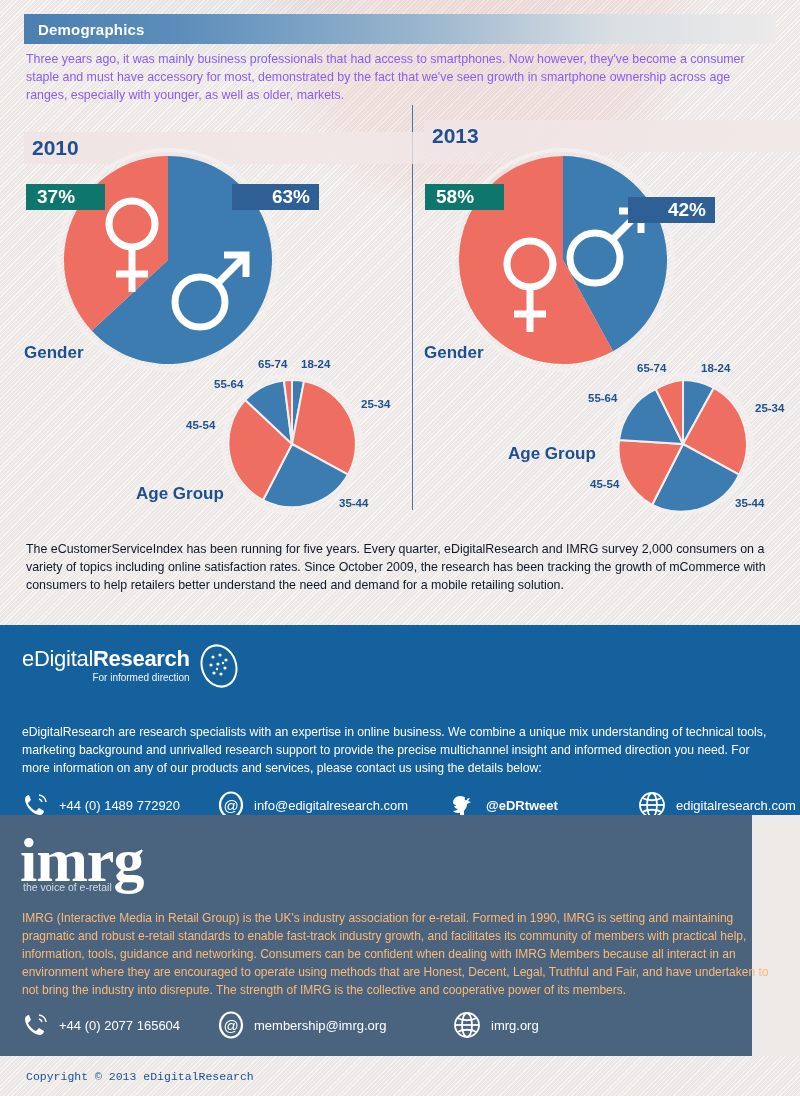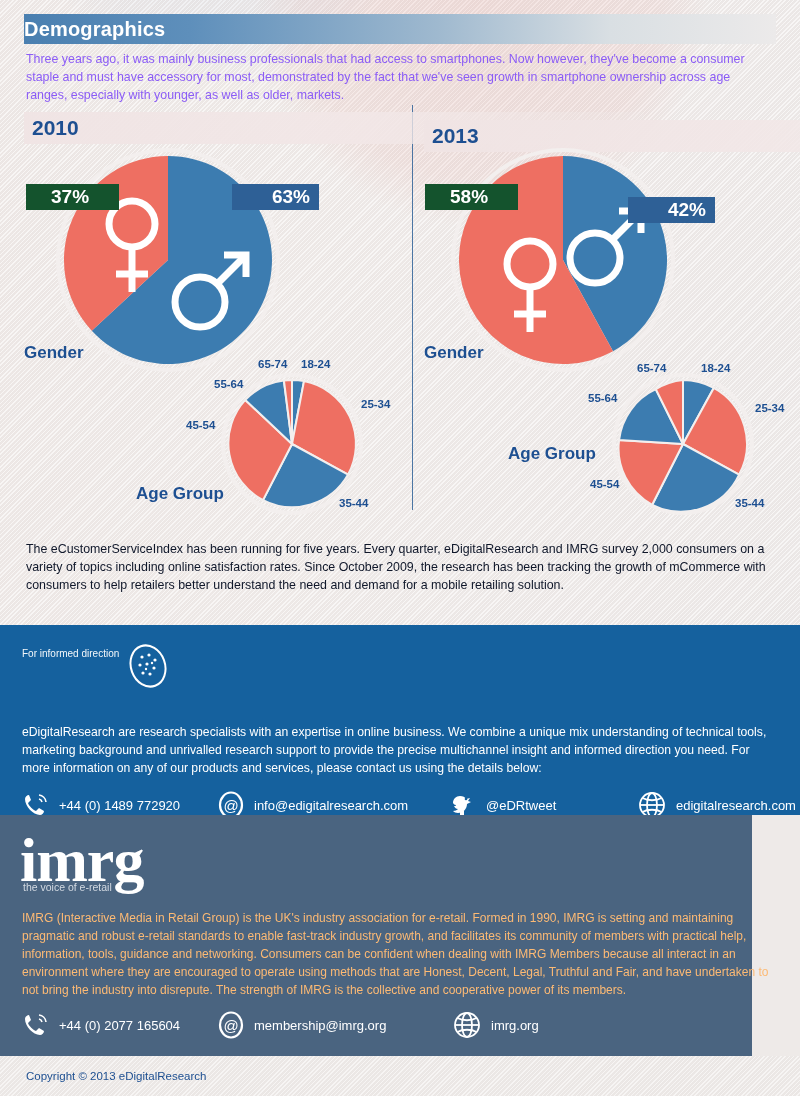--- a/index.html
+++ b/index.html
@@ -37,21 +37,21 @@
     pointer-events:none;
   }
 
   
   .header-bar{
     position:absolute;left:24px;top:14px;width:752px;height:30px;
     background:linear-gradient(90deg,#4a7fb0 0%,#5e8fbb 22%,#9fb9cf 55%,#d9dfe3 78%,#eceaea 100%);
     display:flex;align-items:center;
   }
   .header-title{
-    color:#ffffff;font-size:20px;font-weight:bold;
+    color:#ffffff;font-size:15px;font-weight:bold;margin-left:14px;
     letter-spacing:.2px;
   }
 
   
   .intro{
     position:absolute;left:26px;top:50px;width:748px;
     font-size:12.4px;line-height:18px;color:#8b5cf6;
   }
 
   
@@ -59,42 +59,42 @@
     position:absolute;left:412px;top:105px;width:1px;height:405px;
     background:#2e6096;opacity:.85;
   }
 
   
   .year-band{
     position:absolute;height:32px;
     background:linear-gradient(90deg, rgba(240,228,228,0.95) 0%, rgba(242,231,231,0.9) 55%, rgba(238,234,233,0.2) 100%);
     display:flex;align-items:center;
   }
-  .year-band.left{left:24px;top:112px;width:620px;}
+  .year-band.left{left:24px;top:132px;width:620px;}
   .year-band.right{left:424px;top:120px;width:620px;}
   .year-label{
     color:#1d4f91;font-size:21px;font-weight:bold;margin-left:8px;
   }
 
   
   .pie{
     position:absolute;border-radius:50%;
     box-shadow:0 0 0 4px #f3efee;
   }
   .pie-svg{display:block;}
 
   .section-label{
     position:absolute;color:#1d4f91;font-size:17px;font-weight:bold;
   }
 
   .pct-badge{
     position:absolute;height:26px;display:flex;align-items:center;
     color:#fff;font-size:19px;font-weight:bold;
   }
-  .pct-badge.red{background:#14532d;justify-content:flex-start;padding-left:25px;}
+  .pct-badge.red{background:#0f766e;justify-content:flex-start;padding-left:11px;}
   .pct-badge.blue{background:#2e6096;justify-content:flex-end;padding-right:9px;}
 
   .age-lbl{
     position:absolute;color:#1d4f91;font-size:11.5px;font-weight:bold;
     white-space:nowrap;
   }
 
   
   .outro{
     position:absolute;left:26px;top:540px;width:744px;
@@ -141,21 +141,21 @@
     color:#fdba74;font-size:12px;line-height:18px;
   }
 
   
   .footer{
     position:absolute;left:0;top:1056px;width:800px;height:40px;
     background:#eeeae8;
     background-image:repeating-linear-gradient(135deg,
         rgba(255,255,255,0.5) 0px, rgba(255,255,255,0.5) 1px,
         rgba(0,0,0,0.01) 1px, rgba(0,0,0,0.01) 3px);
-    display:flex;align-items:center;
+    display:flex;align-items:center;font-family:Liberation Mono, monospace;
   }
   .footer-text{margin-left:26px;color:#1d4f91;font-size:11.5px;}
 </style>
 </head>
 <body>
 
 <div class="page">
 
   <div class="top-area">
     <div class="watermark"></div>
@@ -276,20 +276,21 @@
   <div class="age-lbl" style="left:588px;top:392px;">55-64</div>
   <div class="age-lbl" style="left:637px;top:362px;">65-74</div>
   <div class="section-label" style="left:508px;top:444px;">Age Group</div>
 
   <div class="outro">The eCustomerServiceIndex has been running for five years. Every quarter, eDigitalResearch and IMRG survey 2,000 consumers on a variety of topics including online satisfaction rates. Since October 2009, the research has been tracking the growth of mCommerce with consumers to help retailers better understand the need and demand for a mobile retailing solution.</div>
 
   <div class="edr-block">
 
     <div class="edr-logo">
       <div>
+        <div class="edr-logo-text"><span>eDigital</span><b>Research</b></div>
         <div class="edr-tag">For informed direction</div>
       </div>
       <svg class="edr-globe" width="46" height="46" viewBox="0 0 46 46">
         <ellipse cx="23" cy="23" rx="17" ry="21" fill="none" stroke="#ffffff" stroke-width="2" transform="rotate(-20 23 23)"></ellipse>
         <g fill="#ffffff">
           <circle cx="17" cy="14" r="1.6"></circle>
             <circle cx="24" cy="12" r="1.6"></circle>
           <circle cx="30" cy="17" r="1.6"></circle>
             <circle cx="15" cy="22" r="1.6"></circle>
           <circle cx="22" cy="21" r="1.6"></circle>
@@ -324,21 +325,21 @@
       <div class="contact-item" style="width:230px;">
         <span class="ic">
           <svg width="28" height="28" viewBox="0 0 28 28">
               <ellipse cx="14" cy="14" rx="11" ry="12.5" fill="none" stroke="#ffffff" stroke-width="2.2"></ellipse>
               <text x="14" y="19.5" text-anchor="middle" font-family="'Liberation Sans',sans-serif" font-size="15" fill="#ffffff">@</text>
             </svg>
         </span>
         <span>info@edigitalresearch.com</span>
       </div>
 
-      <div class="contact-item" style="width:190px;">
+      <div class="contact-item" style="width:190px;font-weight:bold;">
         <span class="ic">
           <svg width="30" height="30" viewBox="0 0 30 30">
               <g fill="#ffffff">
                 <path d="M6 13c0-4 3-7 7-7 3 0 5 1 6 3l4-1-2 3 3 1-4 2c0 5-4 9-9 9-2 0-4-1-5-2 2 0 4-1 5-2-2 0-3-1-4-3 1 0 2 0 2-1-2 0-3-2-3-2z"></path>
                 <path d="M13 21h4v5h-4z"></path>
                 <path d="M11 26h8v2h-8z"></path>
               </g>
               <circle cx="19" cy="9" r="1.3" fill="#15619e"></circle>
             </svg>
         </span>

